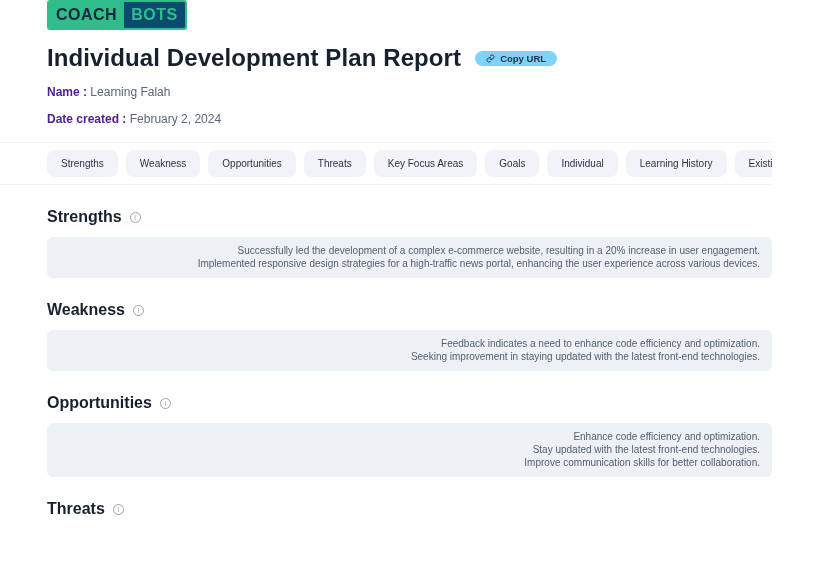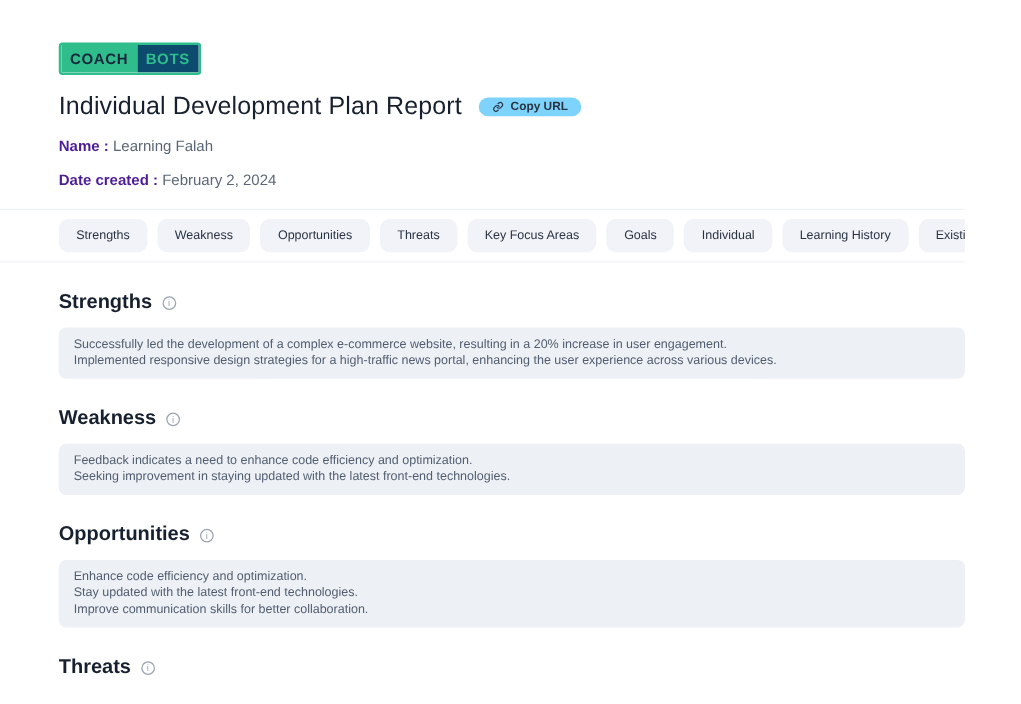--- a/index.html
+++ b/index.html
@@ -10,29 +10,29 @@
     overflow: hidden;
     color: #111827;
   }
   .page { width: 817px; height: 563px; position: relative; background: #fff; }
   .container { width: 725px; margin-left: 47px; }
 
   
   .logo {
     display: inline-flex; align-items: stretch;
     border: 2px solid #2ebd8b; border-radius: 3px;
-    margin-top: 34px; overflow: hidden;
-    font-weight: 700; font-size: 12px; letter-spacing: 0.5px;
+    overflow: hidden;
+    font-weight: 700; font-size: 16px; letter-spacing: 0.5px;
   }
   .logo-left { background: #2ebd8b; color: #17263b; padding: 4px 7px; }
   .logo-right { background: #0c4a6e; color: #2ebd8b; padding: 4px 7px; }
 
   
   .title-row { display: flex; align-items: center; gap: 14px; margin-top: 14px; }
-  .page-title { font-size: 20px; font-weight: 400; color: #17202e; letter-spacing: 0.1px; }
+  .page-title { font-size: 24px; font-weight: 700; color: #17202e; letter-spacing: 0.1px; }
   .copy-url {
     display: inline-flex; align-items: center; gap: 5px;
     background: #7dd3fc; border: none; border-radius: 11px;
     padding: 2px 11px; font-size: 9.5px; font-weight: 700; color: #2a3342;
     cursor: pointer; font-family: "Liberation Sans", sans-serif;
   }
   .copy-url svg { display: block; }
 
   
   .meta-row { margin-top: 13px; font-size: 12px; }
@@ -67,21 +67,21 @@
   .info-icon {
     width: 11px; height: 11px; border: 1px solid #9aa3b2; border-radius: 50%;
     display: inline-flex; align-items: center; justify-content: center;
     color: #9aa3b2; font-size: 7.5px; font-weight: 400; font-style: normal;
     cursor: pointer;
   }
   .info-icon::after { content: "i"; }
   .content-box {
     background: #edf0f5; border-radius: 6px;
     margin-top: 11px; padding: 7px 12px 8px 12px;
-    font-size: 10px; color: #525e70; line-height: 13px;
+    font-size: 10px; color: #525e70; line-height: 13px; text-align: right;
   }
   .content-line { white-space: nowrap; overflow: hidden; }
 </style>
 </head>
 <body>
 
 <div class="page">
   <div class="container">
 
     <div class="logo">

